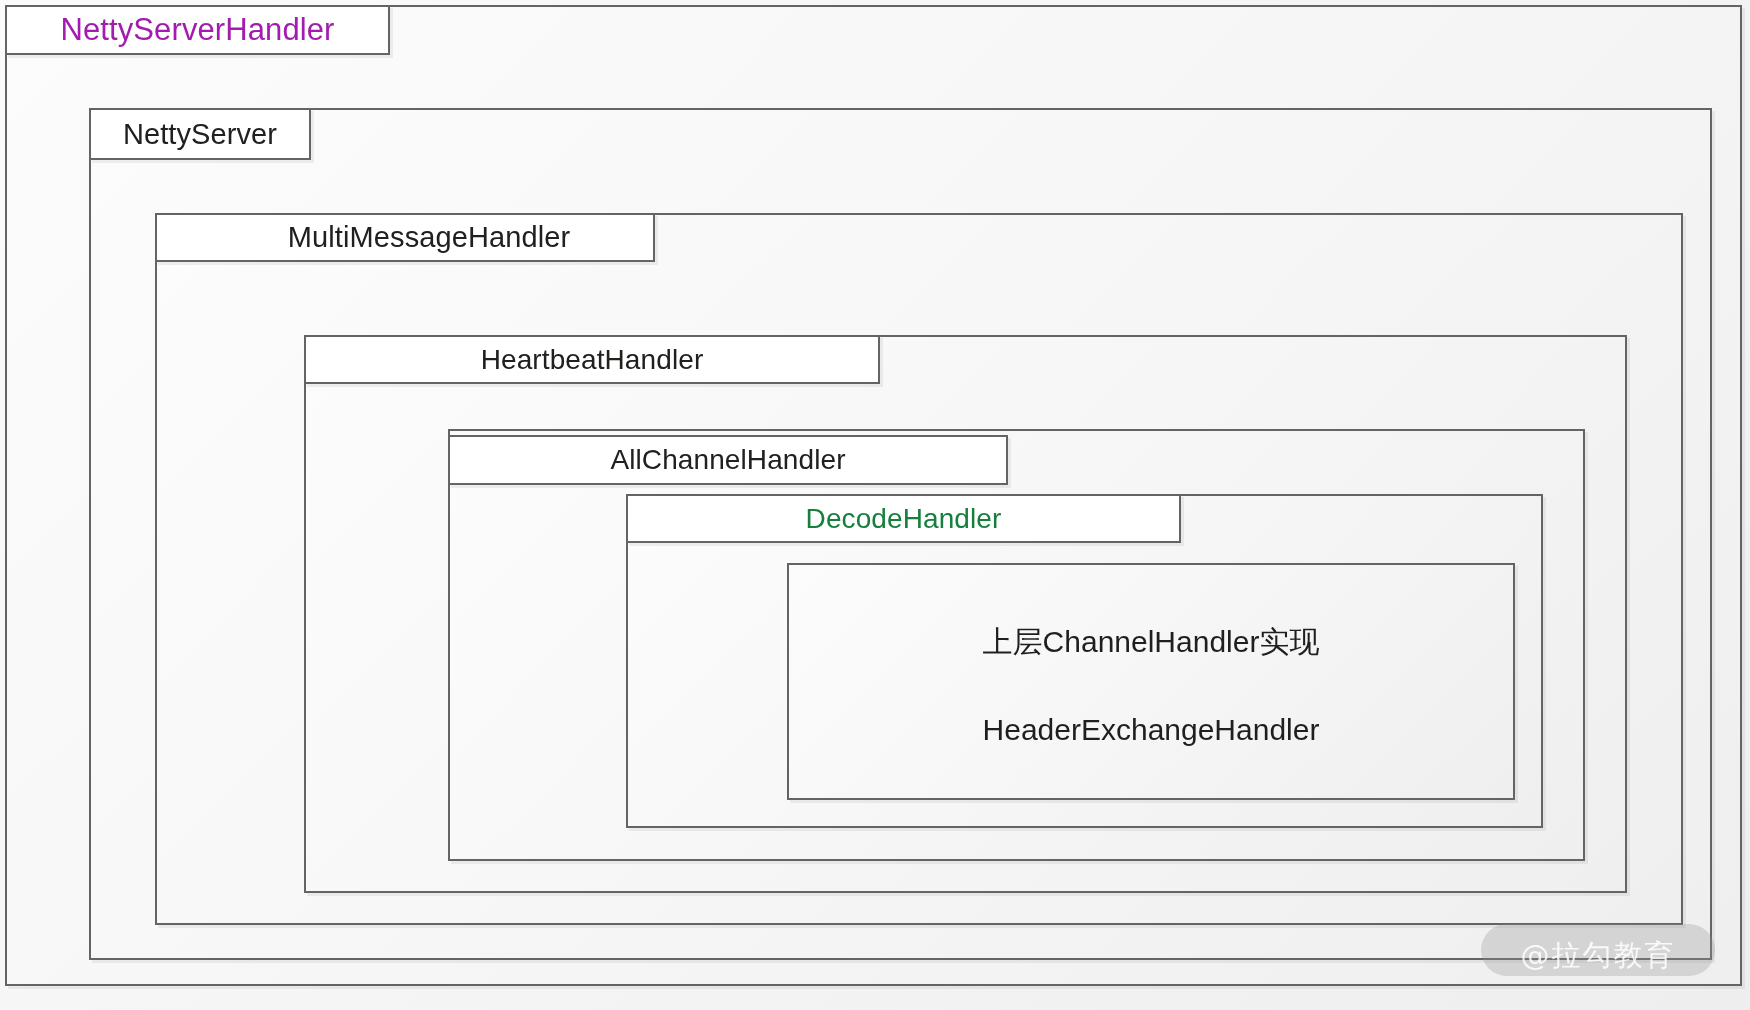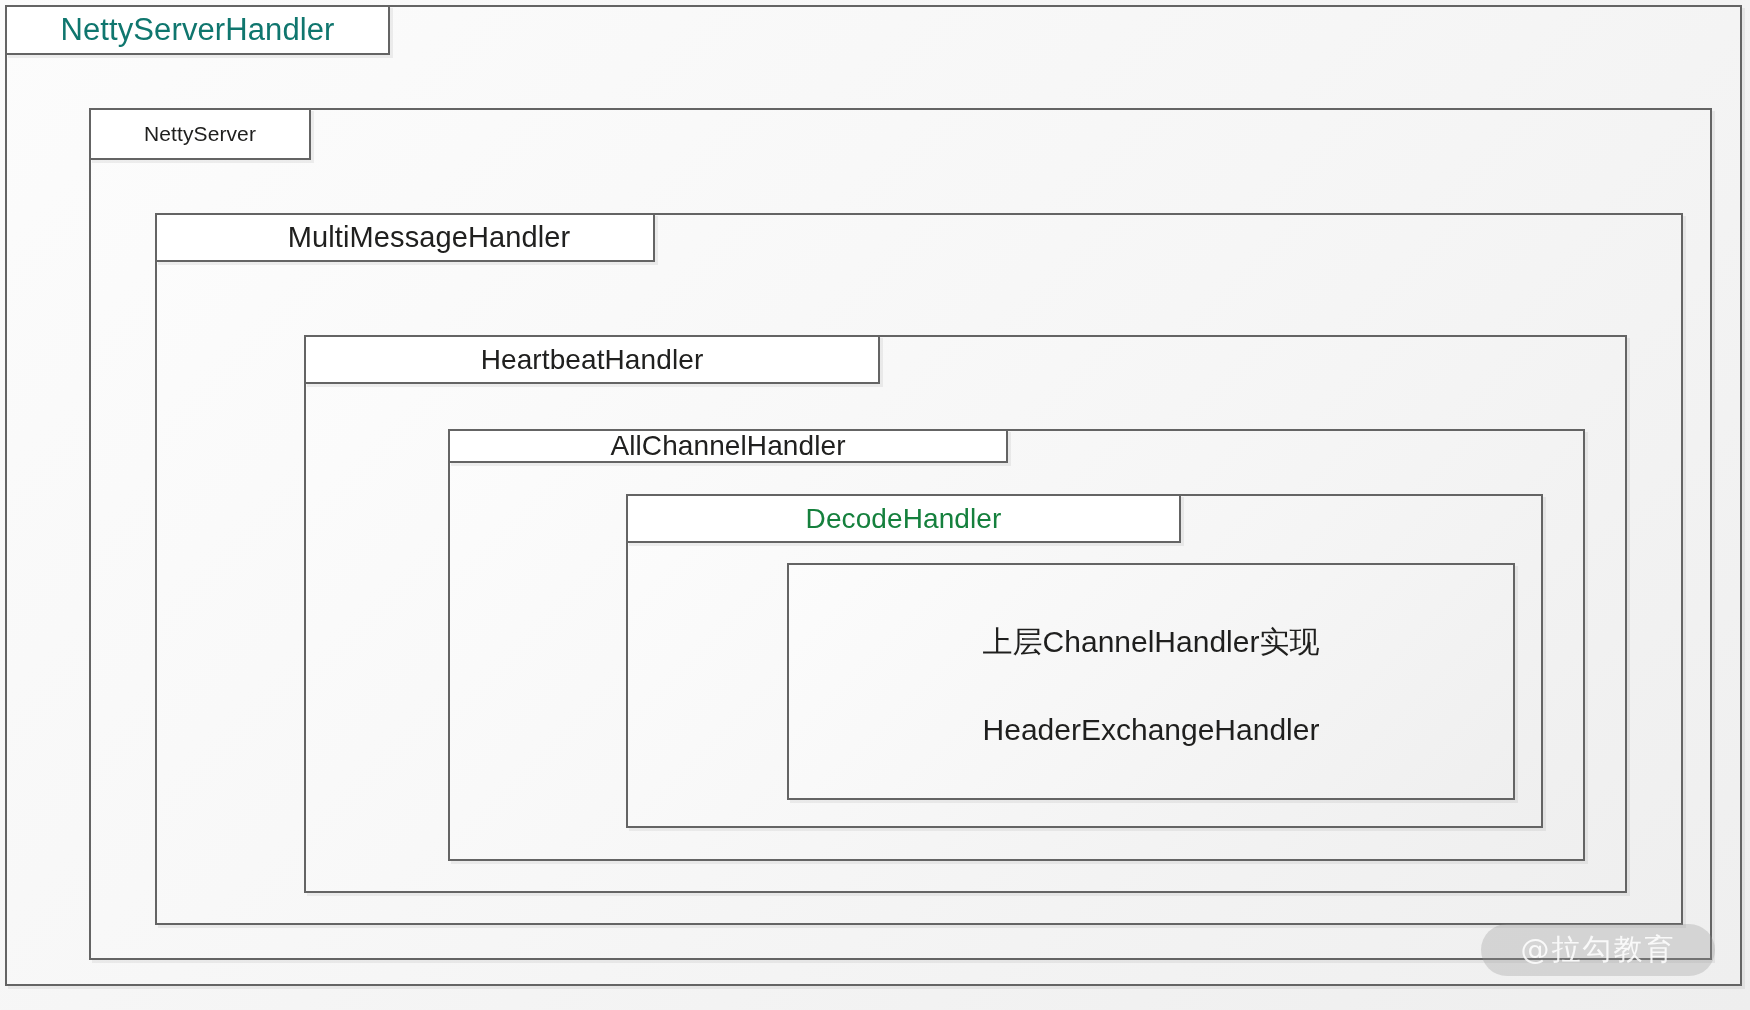--- a/index.html
+++ b/index.html
@@ -52,61 +52,61 @@
     right: 0;
     text-align: center;
     color: #1f1f1e;
     white-space: nowrap;
   }
 
   
   .watermark {
     position: absolute;
     display: flex;
-    align-items: center;
+    align-items: flex-end;
     justify-content: center;
     background: rgba(150,150,150,0.30);
     border-radius: 26px;
     color: rgba(255,255,255,0.85);
     font-size: 29px;
     letter-spacing: 2px;
     font-family: "DejaVu Sans", "Liberation Sans", sans-serif;
   }
 </style>
 </head>
 <body>
 
 <div id="canvas">
 
   <div class="box" id="box-0" style="left: 5px; top: 5px; width: 1737px; height: 981px; border-color: rgb(100, 100, 100);">
-    <div class="tab" id="tab-0" style="width: 385px; height: 50px; font-size: 31px; border-color: rgb(100, 100, 100); background: rgb(255, 255, 255); color: #0f766e;">
+    <div class="tab" id="tab-0" style="width: 385px; height: 50px; font-size: 31px; border-color: rgb(100, 100, 100); background: rgb(255, 255, 255); color: #a21caf;">
       <span>NettyServerHandler</span>
     </div>
   </div>
 
   <div class="box" id="box-1" style="left: 89px; top: 108px; width: 1623px; height: 852px; border-color: rgb(100, 100, 100);">
-    <div class="tab" id="tab-1" style="width: 222px; height: 52px; font-size: 21px; border-color: rgb(100, 100, 100); background: rgb(255, 255, 255); color: rgb(32, 32, 31);">
+    <div class="tab" id="tab-1" style="width: 222px; height: 52px; font-size: 29px; border-color: rgb(100, 100, 100); background: rgb(255, 255, 255); color: rgb(32, 32, 31);">
       <span>NettyServer</span>
     </div>
   </div>
 
   <div class="box" id="box-2" style="left: 155px; top: 213px; width: 1528px; height: 712px; border-color: rgb(100, 100, 100);">
     <div class="tab" id="tab-2" style="width: 500px; height: 49px; font-size: 29px; border-color: rgb(100, 100, 100); background: rgb(255, 255, 255); color: rgb(32, 32, 31); padding-left: 48px;">
       <span>MultiMessageHandler</span>
     </div>
   </div>
 
   <div class="box" id="box-3" style="left: 304px; top: 335px; width: 1323px; height: 558px; border-color: rgb(100, 100, 100);">
     <div class="tab" id="tab-3" style="width: 576px; height: 49px; font-size: 28px; border-color: rgb(100, 100, 100); background: rgb(255, 255, 255); color: rgb(32, 32, 31);">
       <span>HeartbeatHandler</span>
     </div>
   </div>
 
   <div class="box" id="box-4" style="left: 448px; top: 429px; width: 1137px; height: 432px; border-color: rgb(100, 100, 100);">
-    <div class="tab" id="tab-4" style="width: 560px; height: 34px; font-size: 28px; border-color: rgb(100, 100, 100); background: rgb(255, 255, 255); color: rgb(32, 32, 31);">
+    <div class="tab" id="tab-4" style="width: 560px; height: 50px; font-size: 28px; border-color: rgb(100, 100, 100); background: rgb(255, 255, 255); color: rgb(32, 32, 31); margin-top: 6px;">
       <span>AllChannelHandler</span>
     </div>
   </div>
 
   <div class="box" id="box-5" style="left: 626px; top: 494px; width: 917px; height: 334px; border-color: rgb(100, 100, 100);">
     <div class="tab" id="tab-5" style="width: 555px; height: 49px; font-size: 28px; border-color: rgb(100, 100, 100); background: rgb(255, 255, 255); color: #15803d;">
       <span>DecodeHandler</span>
     </div>
   </div>
 

